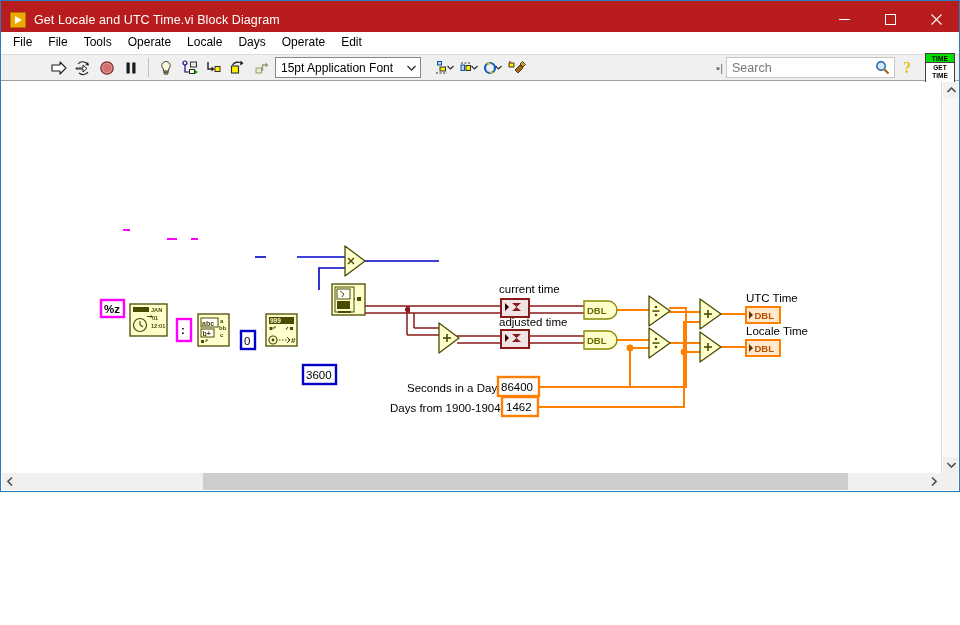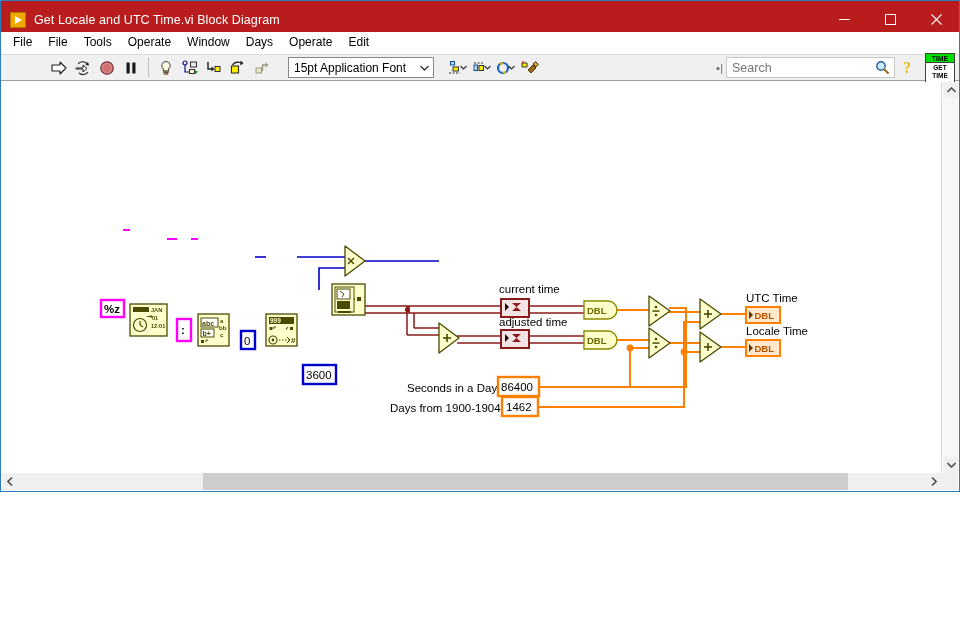--- a/index.html
+++ b/index.html
@@ -63,21 +63,21 @@
     border-bottom: 1px solid #a0a0a0;
     display: flex; align-items: center;
   }
   .tb-sep { width: 1px; height: 19px; background: #c0c0c0; margin: 0 5px; }
   .tb-btn {
     width: 24px; height: 23px; display: flex; align-items: center; justify-content: center;
     flex: none;
   }
   .font-combo {
     width: 146px; height: 21px; border: 1px solid #888888; background: #ffffff;
-    display: flex; align-items: center; margin-left: 14px; flex: none;
+    display: flex; align-items: center; margin-left: 1px; flex: none;
   }
   .font-combo .fc-label {
     font-size: 12px; color: #000; padding-left: 5px; flex: 1; white-space: nowrap;
   }
   .font-combo .fc-arrow {
     width: 17px; height: 19px; display: flex; align-items: center; justify-content: center;
   }
   .search-wrap {
     margin-left: auto; display: flex; align-items: center; height: 23px; flex: none;
   }
@@ -175,21 +175,21 @@
           </svg>
       </div>
     </div>
   </div>
 
   <div class="menubar">
     <div class="menu-item">File</div>
     <div class="menu-item">File</div>
     <div class="menu-item">Tools</div>
     <div class="menu-item">Operate</div>
-    <div class="menu-item">Window</div>
+    <div class="menu-item">Locale</div>
     <div class="menu-item">Days</div>
     <div class="menu-item">Operate</div>
     <div class="menu-item">Edit</div>
   </div>
 
   <div class="toolbar">
     <div style="width:46px;flex:none"></div>
 
     <div class="tb-btn">
       <svg width="18" height="18" viewBox="0 0 18 18">

